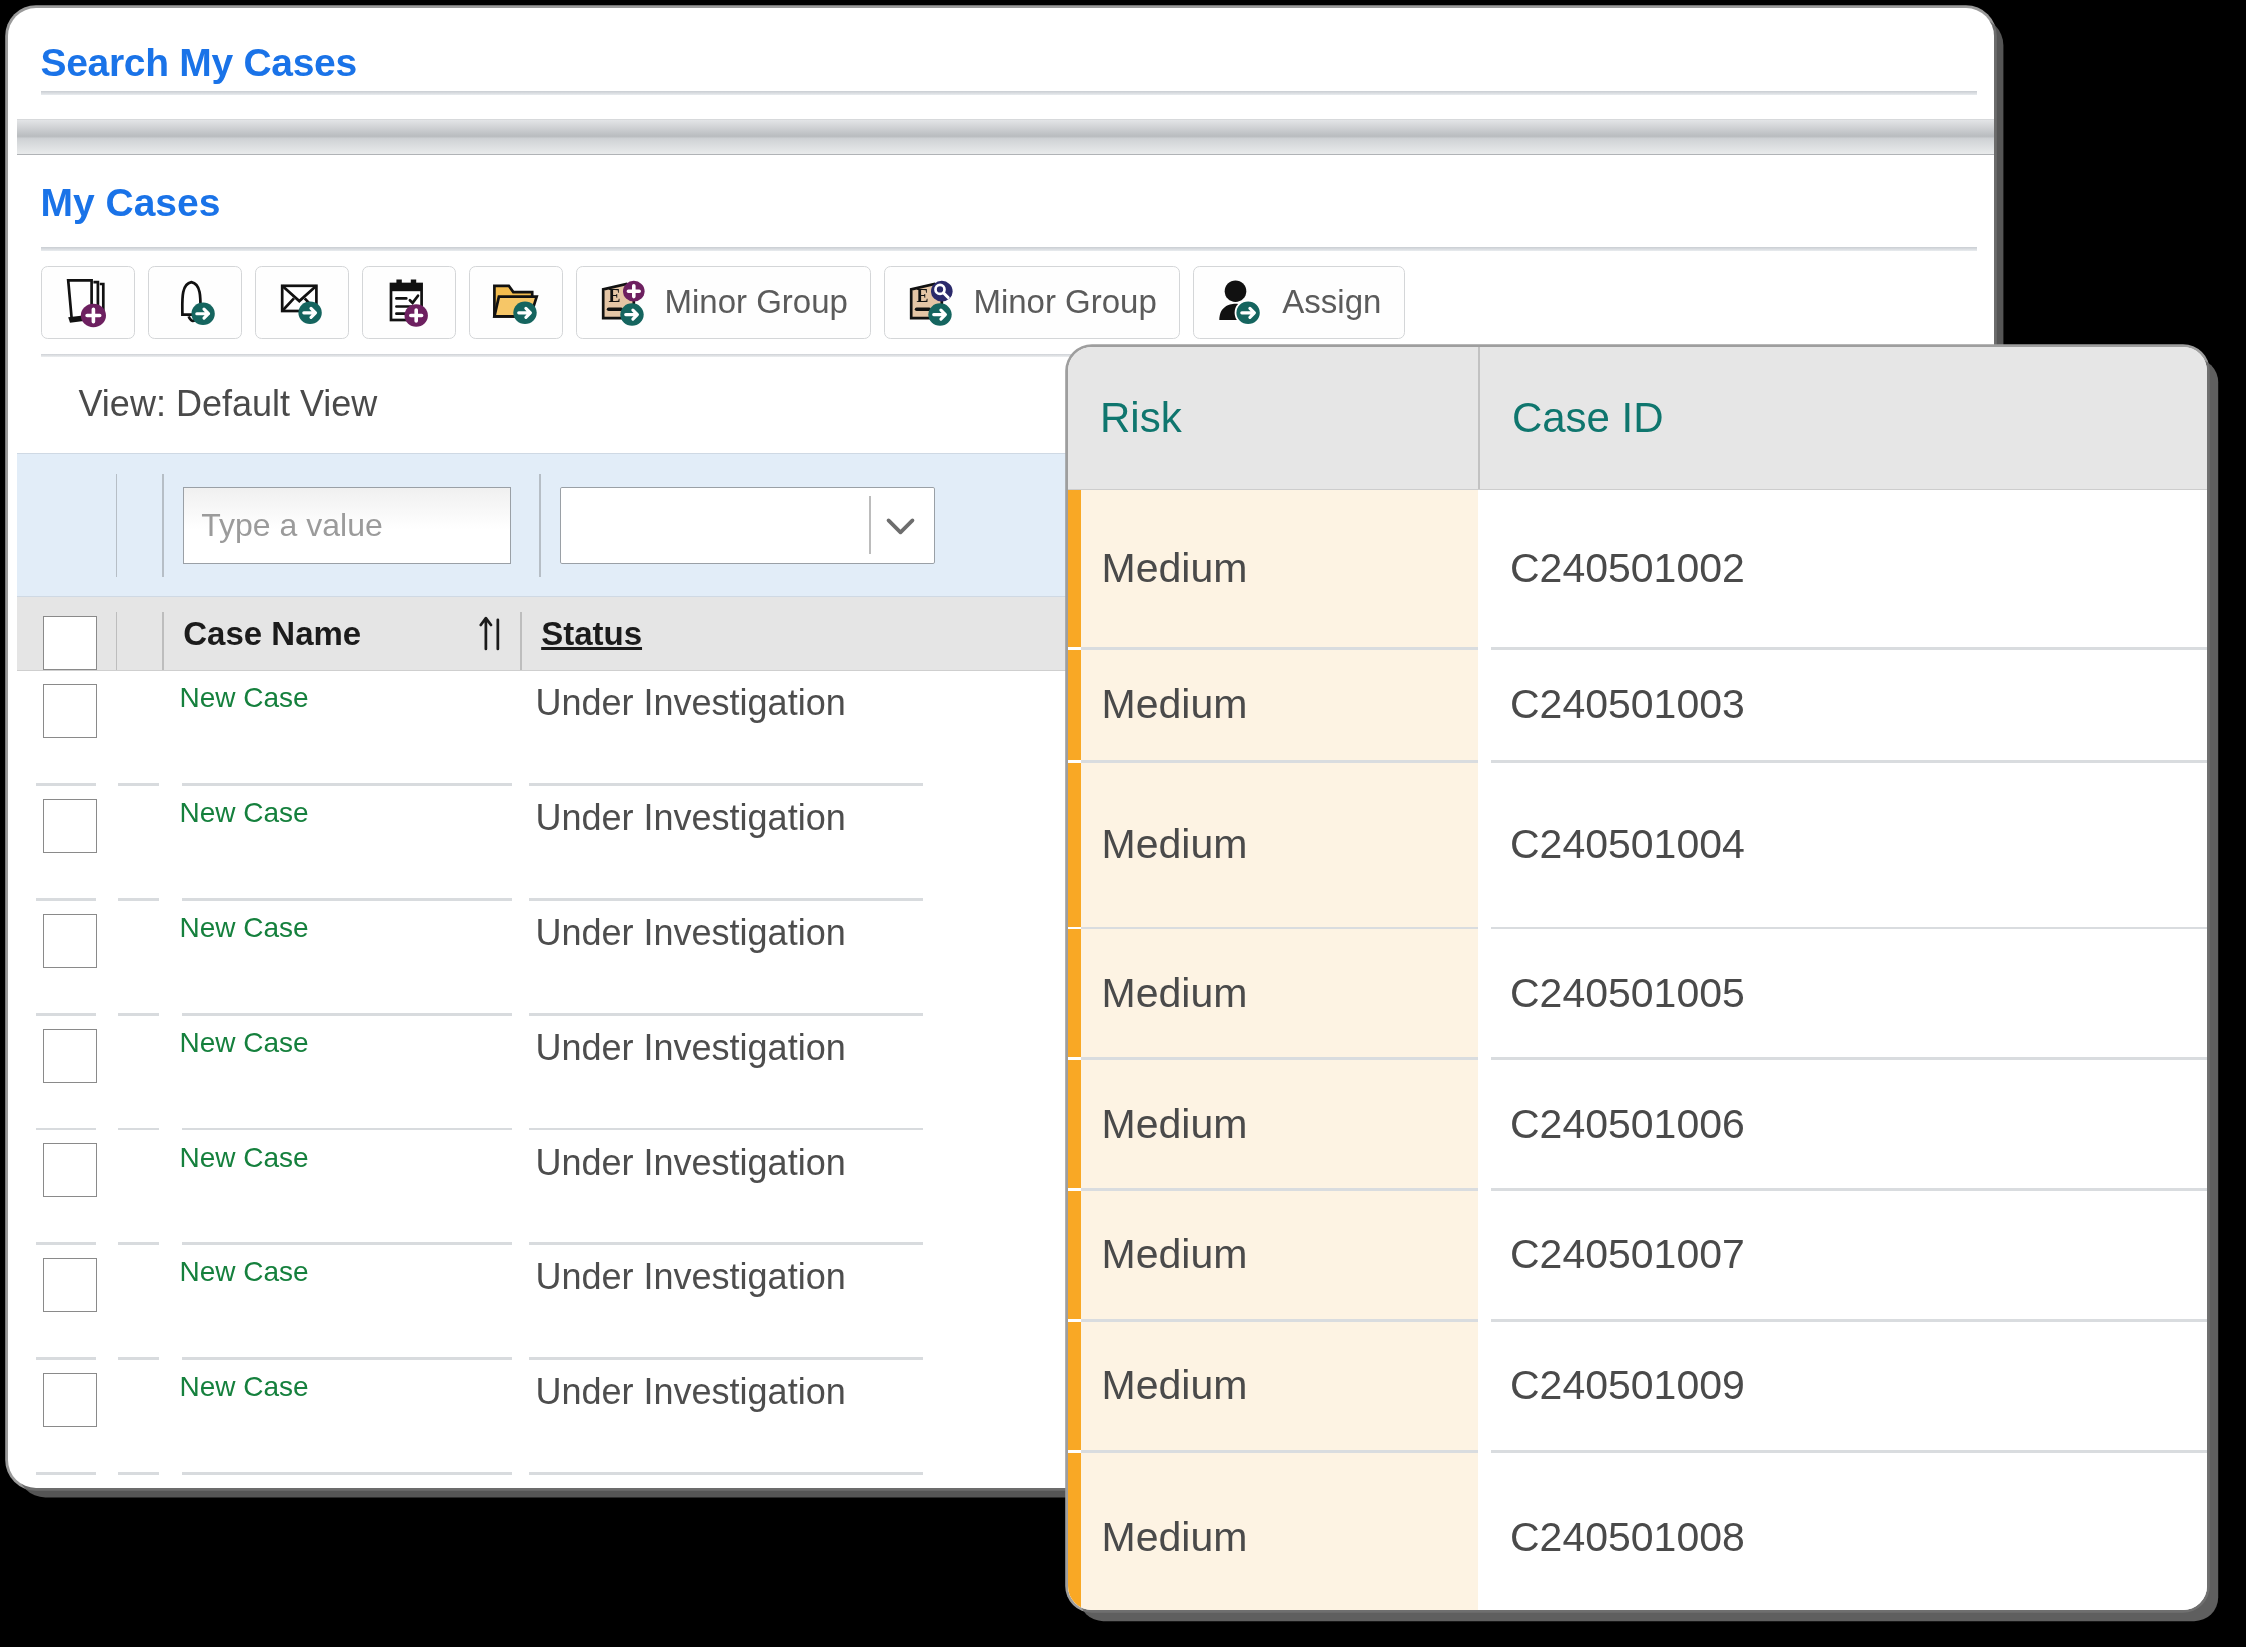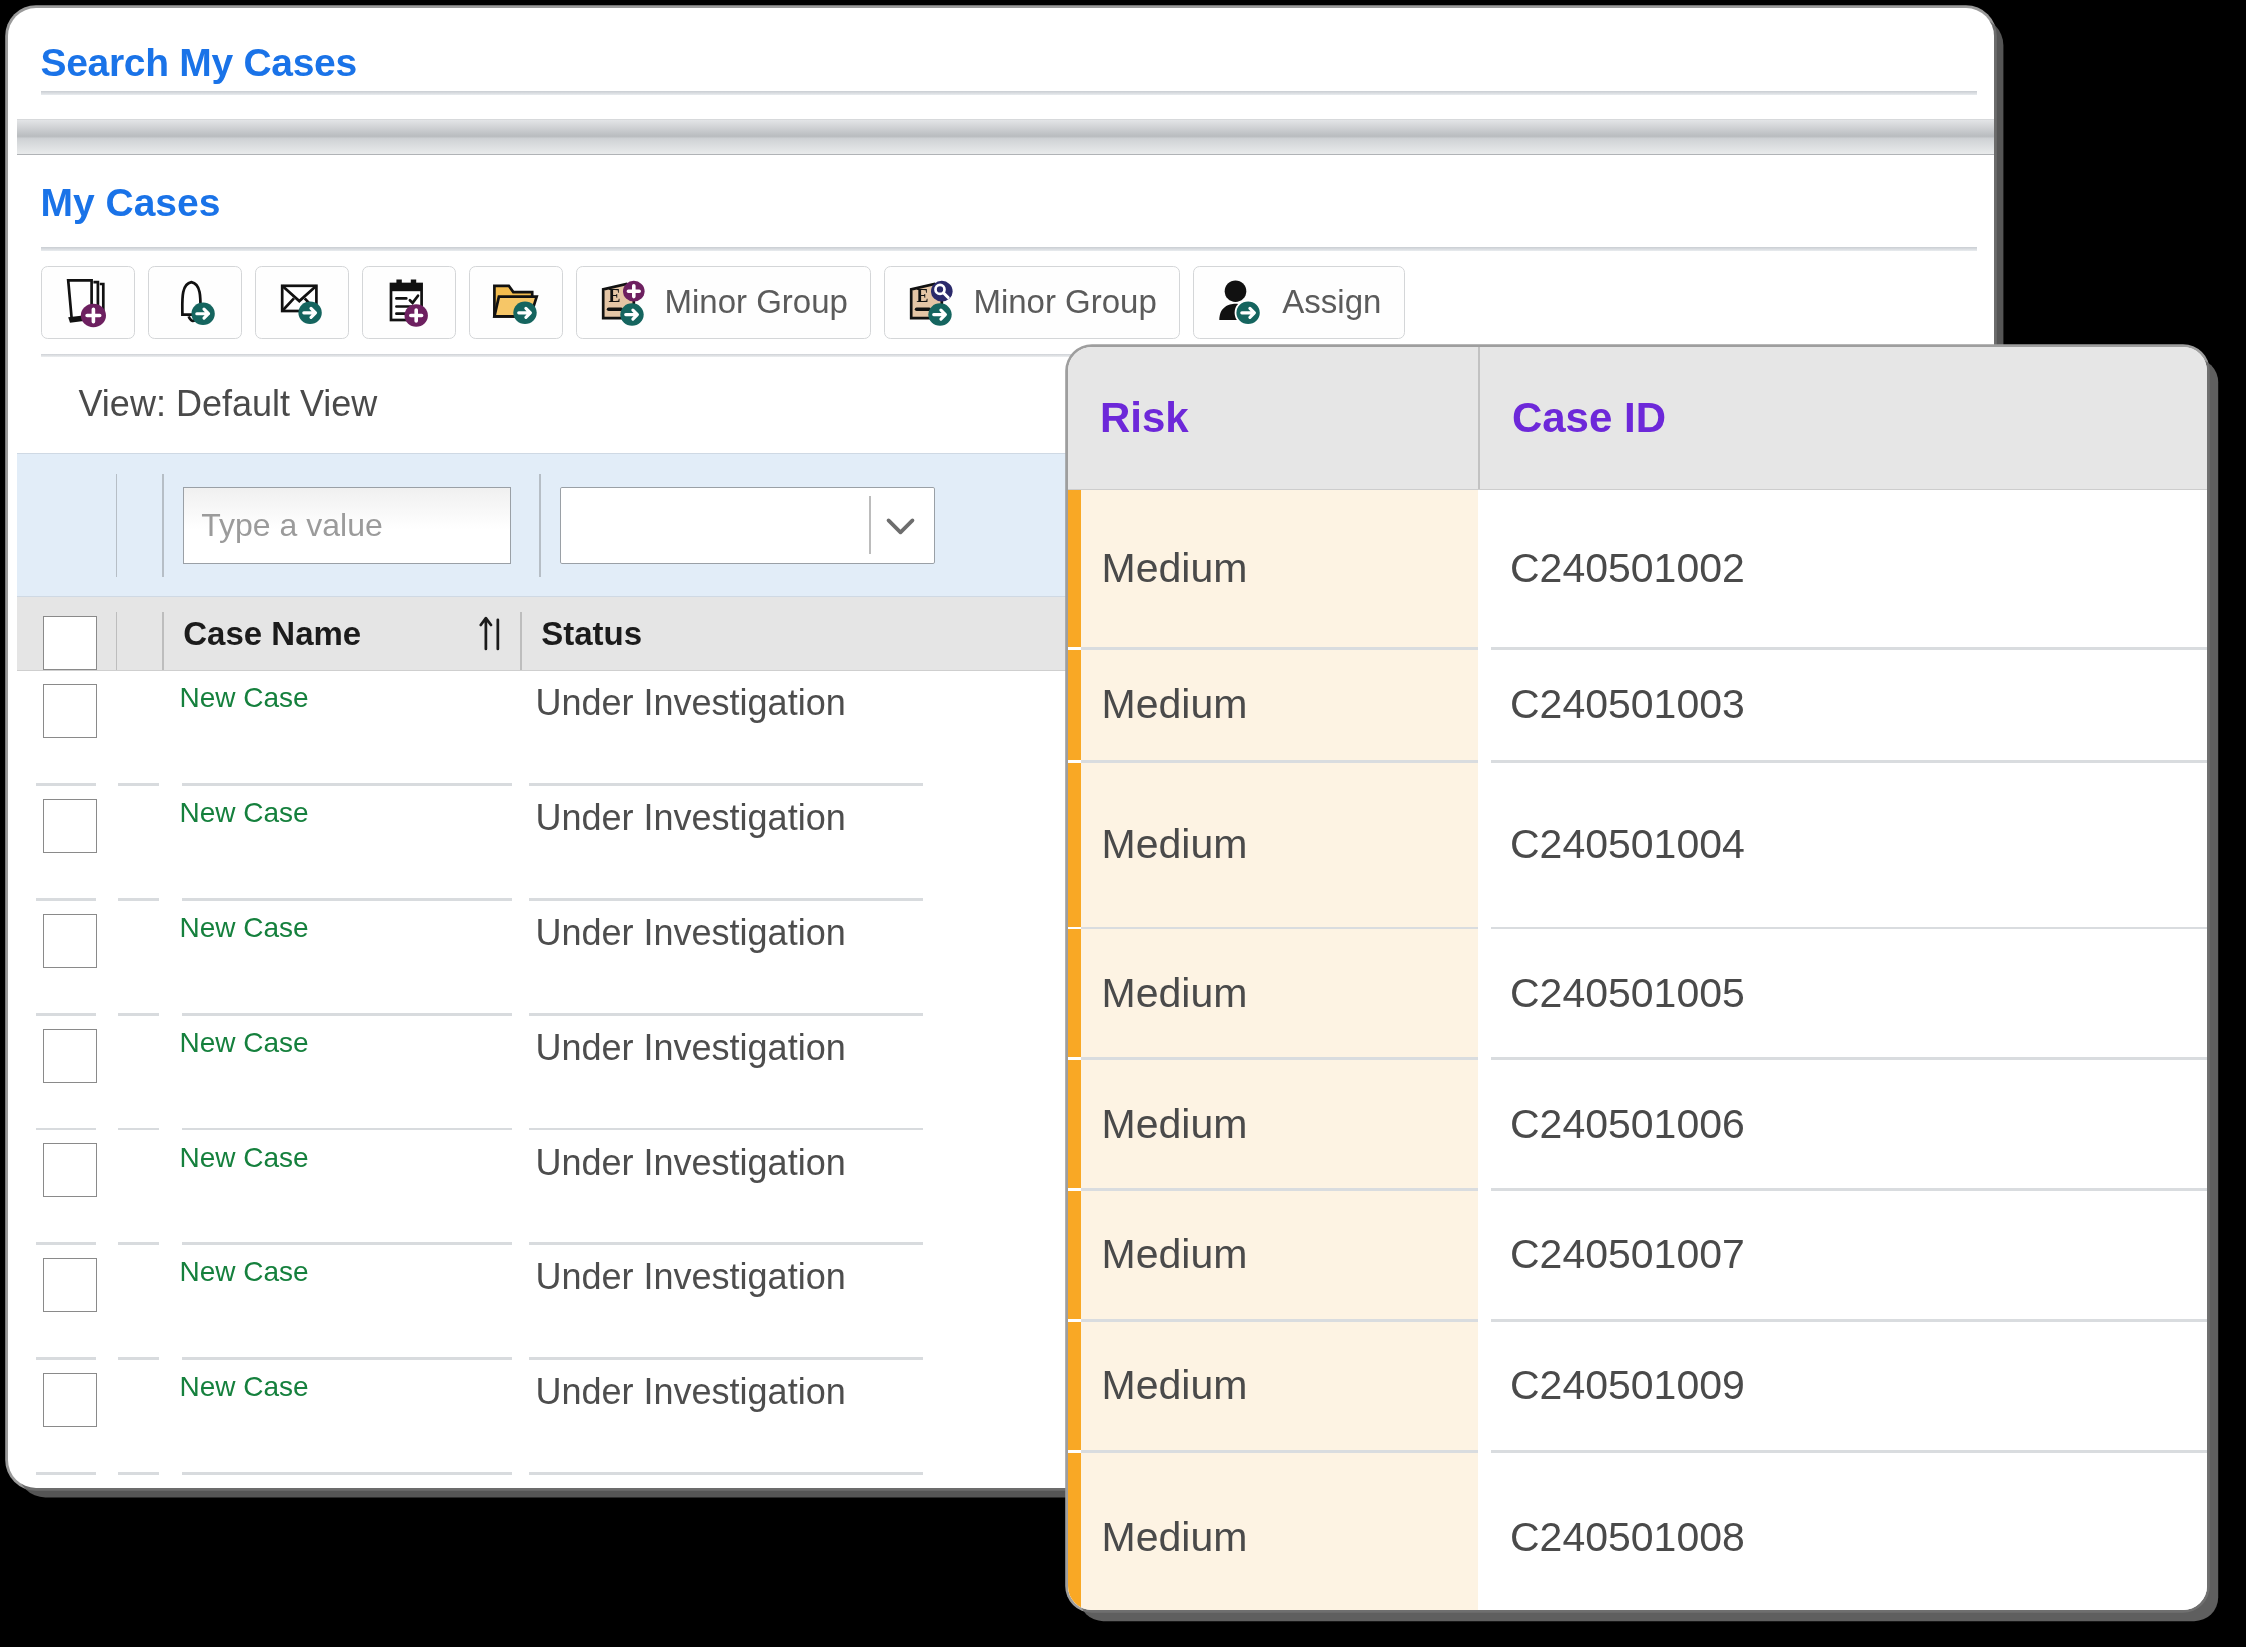--- a/index.html
+++ b/index.html
@@ -267,22 +267,22 @@
     display: flex;
     height: 142px;
     background: #e6e6e6;
     border-bottom: 0.9px solid #cdcdcd;
     align-items: center;
   }
   .fp-col-risk { width: 410px; flex: 0 0 410px; }
   .fp-col-case { flex: 1 1 auto; }
   .fp-hdr-text {
     font-size: 42px;
-    font-weight: bold;
-    color: #6d28d9;
+    font-weight: normal;
+    color: #0f766e;
     padding-left: 32px;
   }
   .fp-vsep { width: 1.9px; height: 142px; background: #c2c2c2; flex: 0 0 1.9px;}
 
   .fp-body { position: relative; }
   .fp-row { display: flex; position: relative; }
   .fp-cell-risk {
     width: 410px; flex: 0 0 410px;
     background: #fdf3e3;
     border-left: 13px solid #f9a825;
@@ -455,21 +455,21 @@
           <div class="col-gap"></div>
           <div class="vsep"></div>
           <div class="hdr-cell" style="flex:0 0 356px;">
             <span>Case Name</span>
             <svg class="sort-ico" viewBox="0 0 14 24">
               <path d="M4 21 L4 4 M1 7 L4 3 L7 7" fill="none" stroke="#1b1b1b" stroke-width="1.6" stroke-linecap="round" stroke-linejoin="round"></path>
               <path d="M11 4 L11 21" fill="none" stroke="#1b1b1b" stroke-width="1.6" stroke-linecap="round"></path>
             </svg>
           </div>
           <div class="vsep"></div>
-          <div class="hdr-cell" style="flex:0 0 412px;">
+          <div class="hdr-cell" style="flex:0 0 412px;text-decoration:underline;">
             <span>Status</span>
           </div>
           <div class="col-rest"></div>
         </div>
 
         <div>
 
           <div class="data-row">
             <div class="cell-check">
                 <div class="rowbox"></div>

